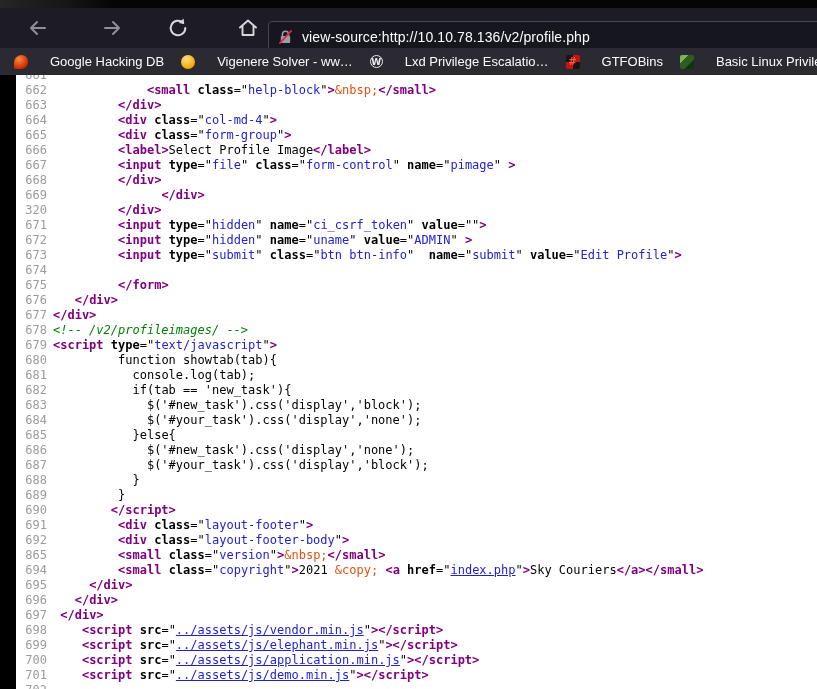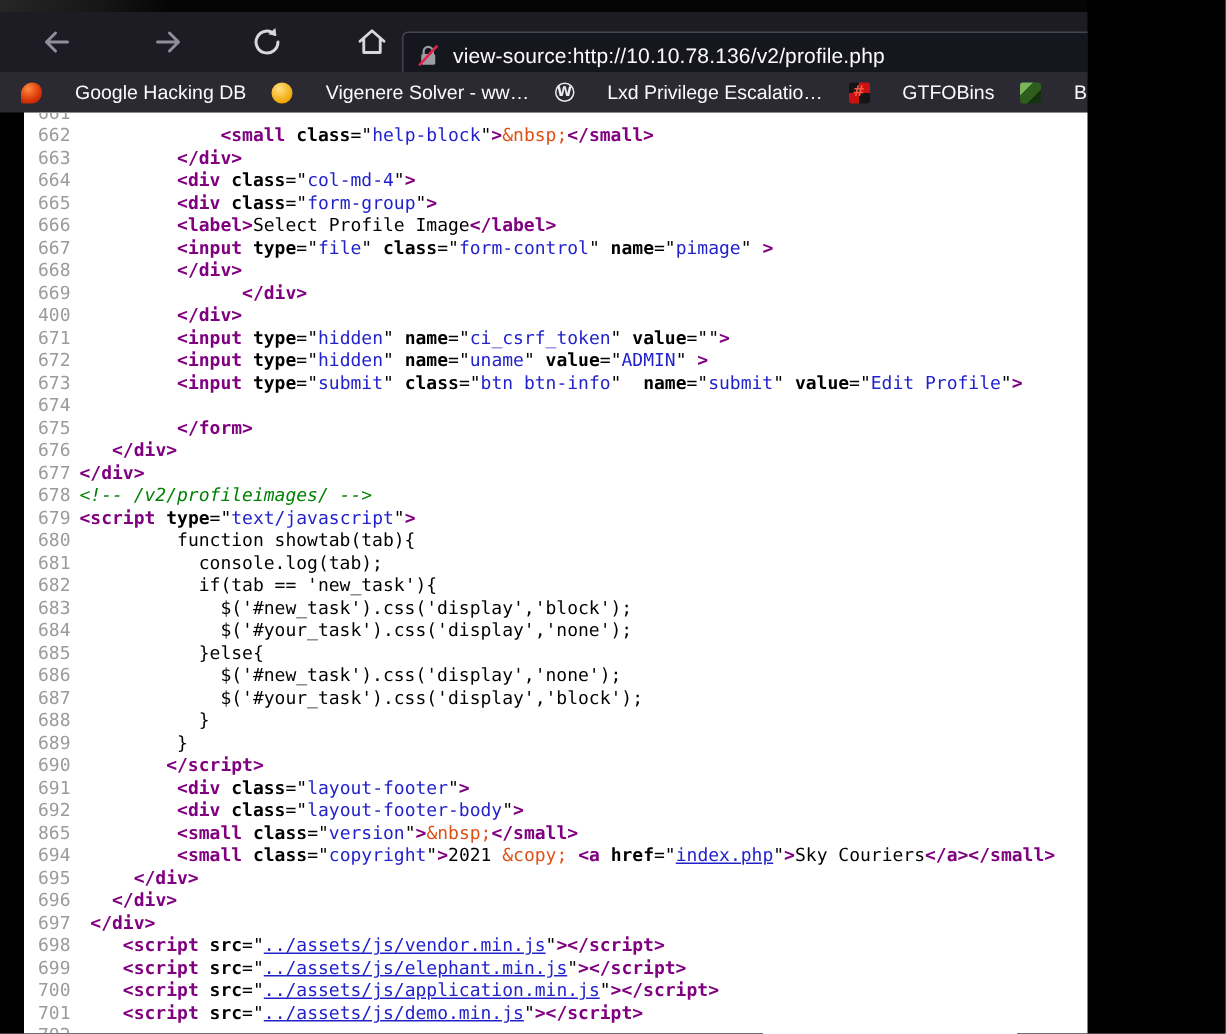--- a/index.html
+++ b/index.html
@@ -1,17 +1,17 @@
 <!DOCTYPE html>
 <html style="--chrome-bg: #1d1c24; --urlbar-bg: #16161e; --urlbar-border: #46454f; --bookmarks-bg: #2b2a33; --chrome-text: #fbfbfe; --source-bg: #ffffff; --line-number: #9b9b9b; --tag: #800080; --attr: #000000; --val: #2222cc; --ent: #de5014; --com: #008000; --insecure-slash: #e2254f;"><head>
 <meta charset="utf-8">
 <style>
   html,body{margin:0;padding:0;background:#000;}
   body{width:817px;height:689px;overflow:hidden;position:relative;font-family:"Liberation Sans",sans-serif;}
-  .window{position:absolute;inset:0;width:725px;height:689px;overflow:hidden;}
+  .window{position:absolute;inset:0;width:817px;height:689px;overflow:hidden;}
 
   
   .topstrip{position:absolute;left:0;top:0;width:817px;height:8px;background:#050505;overflow:hidden;}
   .topstrip .wedge{position:absolute;left:0;top:0;width:150px;height:8px;
     background:linear-gradient(105deg,#262626 0%,#161616 45%,#050505 75%);}
 
   
   .toolbar{position:absolute;left:0;top:8px;width:817px;height:40px;background:var(--chrome-bg);}
   .navbtn{position:absolute;top:8px;width:24px;height:24px;border:none;background:transparent;padding:0;cursor:pointer;}
   .navbtn svg{display:block;width:24px;height:24px;}
@@ -118,21 +118,21 @@
     <div class="pre" id="code">
         <div class="line"><span class="ln">661</span></div>
         <div class="line"><span class="ln">662</span><span class="code">             <span class="t-tag">&lt;small</span><span class="t-pln"> </span><span class="t-attr">class</span><span class="t-pln">="</span><span class="t-val">help-block</span><span class="t-pln">"</span><span class="t-tag">&gt;</span><span class="t-ent">&amp;nbsp;</span><span class="t-tag">&lt;/small&gt;</span></span></div>
         <div class="line"><span class="ln">663</span><span class="code">         <span class="t-tag">&lt;/div&gt;</span></span></div>
         <div class="line"><span class="ln">664</span><span class="code">         <span class="t-tag">&lt;div</span><span class="t-pln"> </span><span class="t-attr">class</span><span class="t-pln">="</span><span class="t-val">col-md-4</span><span class="t-pln">"</span><span class="t-tag">&gt;</span></span></div>
         <div class="line"><span class="ln">665</span><span class="code">         <span class="t-tag">&lt;div</span><span class="t-pln"> </span><span class="t-attr">class</span><span class="t-pln">="</span><span class="t-val">form-group</span><span class="t-pln">"</span><span class="t-tag">&gt;</span></span></div>
         <div class="line"><span class="ln">666</span><span class="code">         <span class="t-tag">&lt;label&gt;</span><span class="t-pln">Select Profile Image</span><span class="t-tag">&lt;/label&gt;</span></span></div>
         <div class="line"><span class="ln">667</span><span class="code">         <span class="t-tag">&lt;input</span><span class="t-pln"> </span><span class="t-attr">type</span><span class="t-pln">="</span><span class="t-val">file</span><span class="t-pln">" </span><span class="t-attr">class</span><span class="t-pln">="</span><span class="t-val">form-control</span><span class="t-pln">" </span><span class="t-attr">name</span><span class="t-pln">="</span><span class="t-val">pimage</span><span class="t-pln">" </span><span class="t-tag">&gt;</span></span></div>
         <div class="line"><span class="ln">668</span><span class="code">         <span class="t-tag">&lt;/div&gt;</span></span></div>
         <div class="line"><span class="ln">669</span><span class="code">               <span class="t-tag">&lt;/div&gt;</span></span></div>
-        <div class="line"><span class="ln">400</span><span class="code">         <span class="t-tag">&lt;/div&gt;</span></span></div>
+        <div class="line"><span class="ln">320</span><span class="code">         <span class="t-tag">&lt;/div&gt;</span></span></div>
         <div class="line"><span class="ln">671</span><span class="code">         <span class="t-tag">&lt;input</span><span class="t-pln"> </span><span class="t-attr">type</span><span class="t-pln">="</span><span class="t-val">hidden</span><span class="t-pln">" </span><span class="t-attr">name</span><span class="t-pln">="</span><span class="t-val">ci_csrf_token</span><span class="t-pln">" </span><span class="t-attr">value</span><span class="t-pln">=""</span><span class="t-tag">&gt;</span></span></div>
         <div class="line"><span class="ln">672</span><span class="code">         <span class="t-tag">&lt;input</span><span class="t-pln"> </span><span class="t-attr">type</span><span class="t-pln">="</span><span class="t-val">hidden</span><span class="t-pln">" </span><span class="t-attr">name</span><span class="t-pln">="</span><span class="t-val">uname</span><span class="t-pln">" </span><span class="t-attr">value</span><span class="t-pln">="</span><span class="t-val">ADMIN</span><span class="t-pln">" </span><span class="t-tag">&gt;</span></span></div>
         <div class="line"><span class="ln">673</span><span class="code">         <span class="t-tag">&lt;input</span><span class="t-pln"> </span><span class="t-attr">type</span><span class="t-pln">="</span><span class="t-val">submit</span><span class="t-pln">" </span><span class="t-attr">class</span><span class="t-pln">="</span><span class="t-val">btn btn-info</span><span class="t-pln">"  </span><span class="t-attr">name</span><span class="t-pln">="</span><span class="t-val">submit</span><span class="t-pln">" </span><span class="t-attr">value</span><span class="t-pln">="</span><span class="t-val">Edit Profile</span><span class="t-pln">"</span><span class="t-tag">&gt;</span></span></div>
         <div class="line"><span class="ln">674</span><span class="code"></span></div>
         <div class="line"><span class="ln">675</span><span class="code">         <span class="t-tag">&lt;/form&gt;</span></span></div>
         <div class="line"><span class="ln">676</span><span class="code">   <span class="t-tag">&lt;/div&gt;</span></span></div>
         <div class="line"><span class="ln">677</span><span class="code"><span class="t-tag">&lt;/div&gt;</span></span></div>
         <div class="line"><span class="ln">678</span><span class="code"><span class="t-com">&lt;!-- /v2/profileimages/ --&gt;</span></span></div>
         <div class="line"><span class="ln">679</span><span class="code"><span class="t-tag">&lt;script</span><span class="t-pln"> </span><span class="t-attr">type</span><span class="t-pln">="</span><span class="t-val">text/javascript</span><span class="t-pln">"</span><span class="t-tag">&gt;</span></span></div>
         <div class="line"><span class="ln">680</span><span class="code">         <span class="t-pln">function showtab(tab){</span></span></div>

